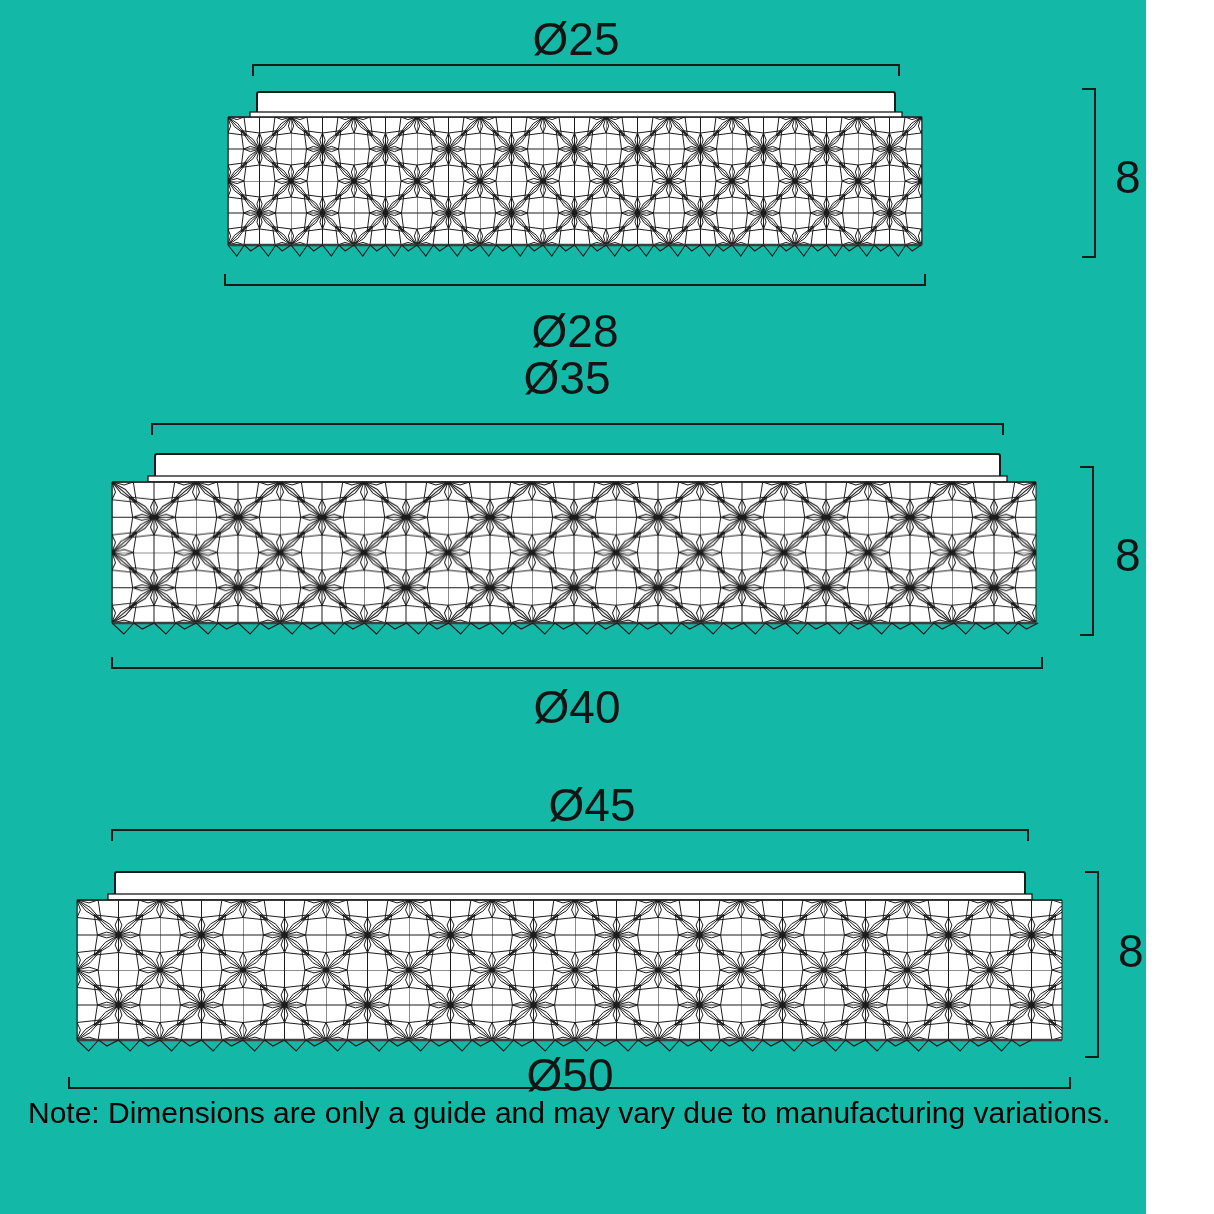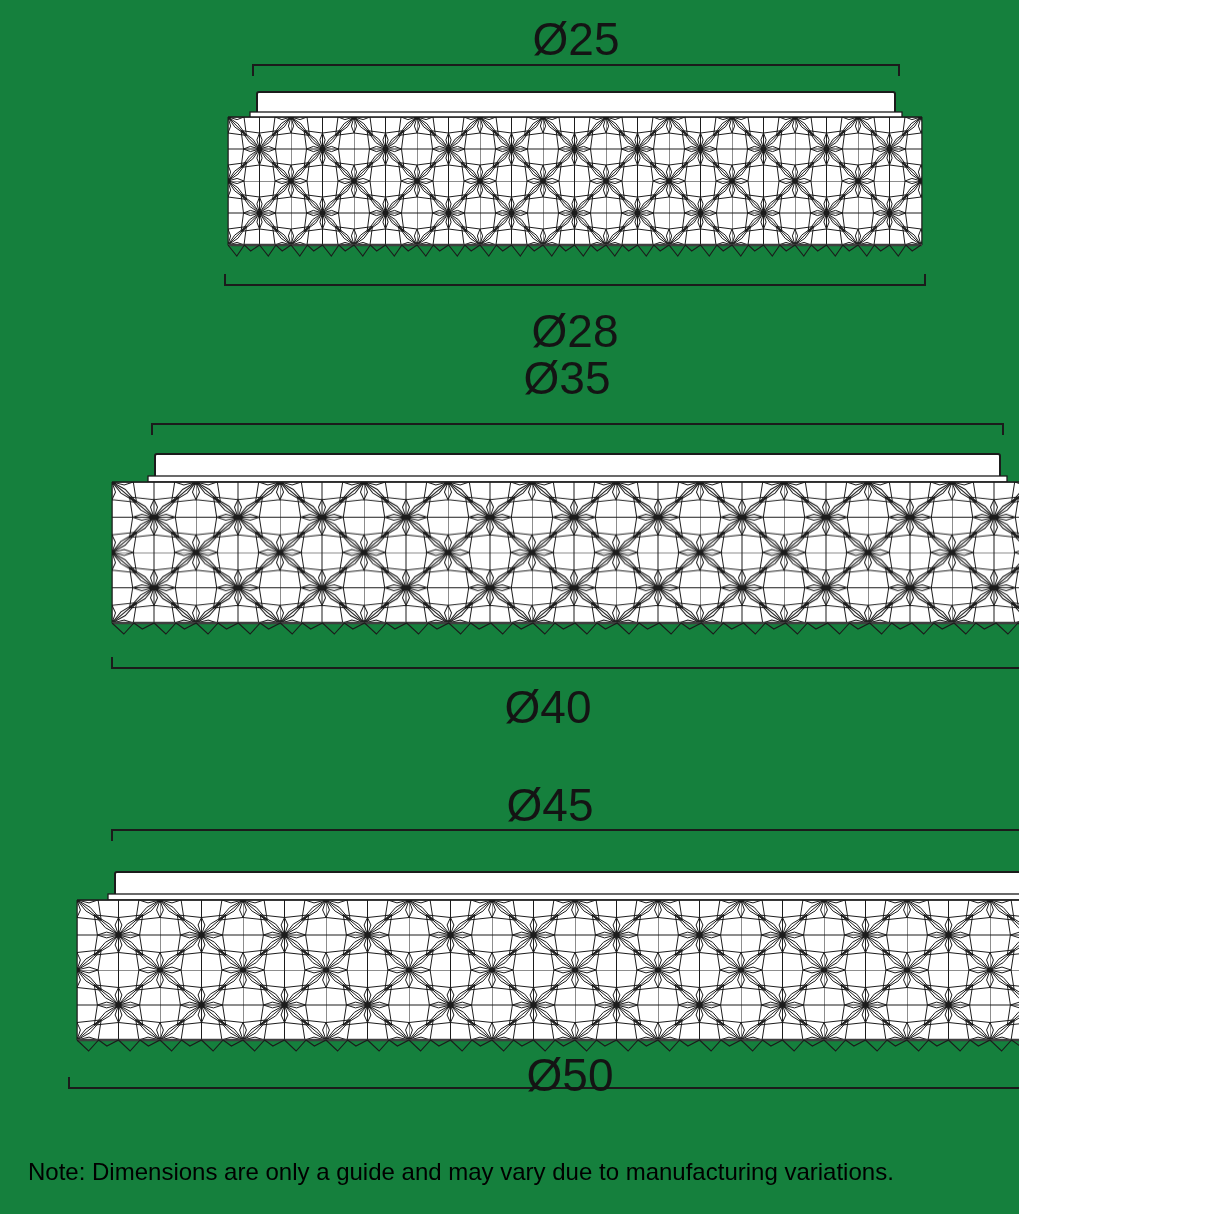--- a/index.html
+++ b/index.html
@@ -1,22 +1,22 @@
 <!DOCTYPE html>
 <html><head>
 <meta charset="utf-8">
 <style>
   html,body{margin:0;padding:0;background:#ffffff;}
-  #stage{position:relative;width:1004px;height:1214px;background:#15803d;overflow:hidden;
-         font-family:"Liberation Sans",sans-serif;padding-left:15px;}
+  #stage{position:relative;width:1146px;height:1214px;background:#14b8a6;overflow:hidden;
+         font-family:"Liberation Sans",sans-serif;}
   #art{position:absolute;left:0;top:0;}
   .dim-label{position:absolute;transform:translateX(-50%);font-size:46px;line-height:1;
              color:#141414;white-space:nowrap;}
   .h-label{position:absolute;font-size:46px;line-height:1;color:#141414;}
-  .note{position:absolute;left:28px;top:1157px;font-size:24px;line-height:1.25;color:#000;
+  .note{position:absolute;left:28px;top:1094px;font-size:30px;line-height:1.25;color:#000;
         white-space:nowrap;}
 </style>
 </head>
 <body>
 
 <div id="stage">
   <svg id="art" width="1214" height="1214" viewBox="0 0 1214 1214">
       <defs>
         <pattern id="cr0" patternUnits="userSpaceOnUse" x="228" y="117" width="63" height="64">
           <rect width="63" height="64" fill="#ffffff"></rect>
@@ -97,21 +97,21 @@
         <path d="M77,1040H1062" stroke="#3f3f3f" stroke-width="2.4" fill="none"></path>
         <path d="M77,1040 l11.6,11 l10,-11 l8.3,6 l11.6,-6 l11.6,11 l10,-11 l8.3,6 l11.6,-6 l11.6,11 l10,-11 l8.3,6 l11.6,-6 l11.6,11 l10,-11 l8.3,6 l11.6,-6 l11.6,11 l10,-11 l8.3,6 l11.6,-6 l11.6,11 l10,-11 l8.3,6 l11.6,-6 l11.6,11 l10,-11 l8.3,6 l11.6,-6 l11.6,11 l10,-11 l8.3,6 l11.6,-6 l11.6,11 l10,-11 l8.3,6 l11.6,-6 l11.6,11 l10,-11 l8.3,6 l11.6,-6 l11.6,11 l10,-11 l8.3,6 l11.6,-6 l11.6,11 l10,-11 l8.3,6 l11.6,-6 l11.6,11 l10,-11 l8.3,6 l11.6,-6 l11.6,11 l10,-11 l8.3,6 l11.6,-6 l11.6,11 l10,-11 l8.3,6 l11.6,-6 l11.6,11 l10,-11 l8.3,6 l11.6,-6 l11.6,11 l10,-11 l8.3,6 l11.6,-6 l11.6,11 l10,-11 l8.3,6 l11.6,-6 l11.6,11 l10,-11 l8.3,6 l11.6,-6 l11.6,11 l10,-11 l8.3,6 l11.6,-6 l11.6,11 l10,-11 l8.3,6 l11.6,-6 l11.6,11 l10,-11 l8.3,6 l11.6,-6 l11.6,11 l10,-11 l8.3,6 l11.6,-6" fill="none" stroke="#1b1b1b" stroke-width="1.1"></path>
       </g>
     </svg>
 
   <div class="dim-label" style="left:576px;top:16px">Ø25</div>
   <div class="dim-label" style="left:575px;top:308px">Ø28</div>
   <div class="h-label" style="left:1115px;top:154px">8</div>
 
   <div class="dim-label" style="left:567px;top:355px">Ø35</div>
-  <div class="dim-label" style="left:548px;top:684px">Ø40</div>
+  <div class="dim-label" style="left:577px;top:684px">Ø40</div>
   <div class="h-label" style="left:1115px;top:532px">8</div>
 
-  <div class="dim-label" style="left:550px;top:782px">Ø45</div>
+  <div class="dim-label" style="left:592px;top:782px">Ø45</div>
   <div class="dim-label" style="left:570px;top:1052px">Ø50</div>
   <div class="h-label" style="left:1118px;top:928px">8</div>
 
   <div class="note">Note: Dimensions are only a guide and may vary due to manufacturing variations.</div>
 </div>
 
 </body></html>

